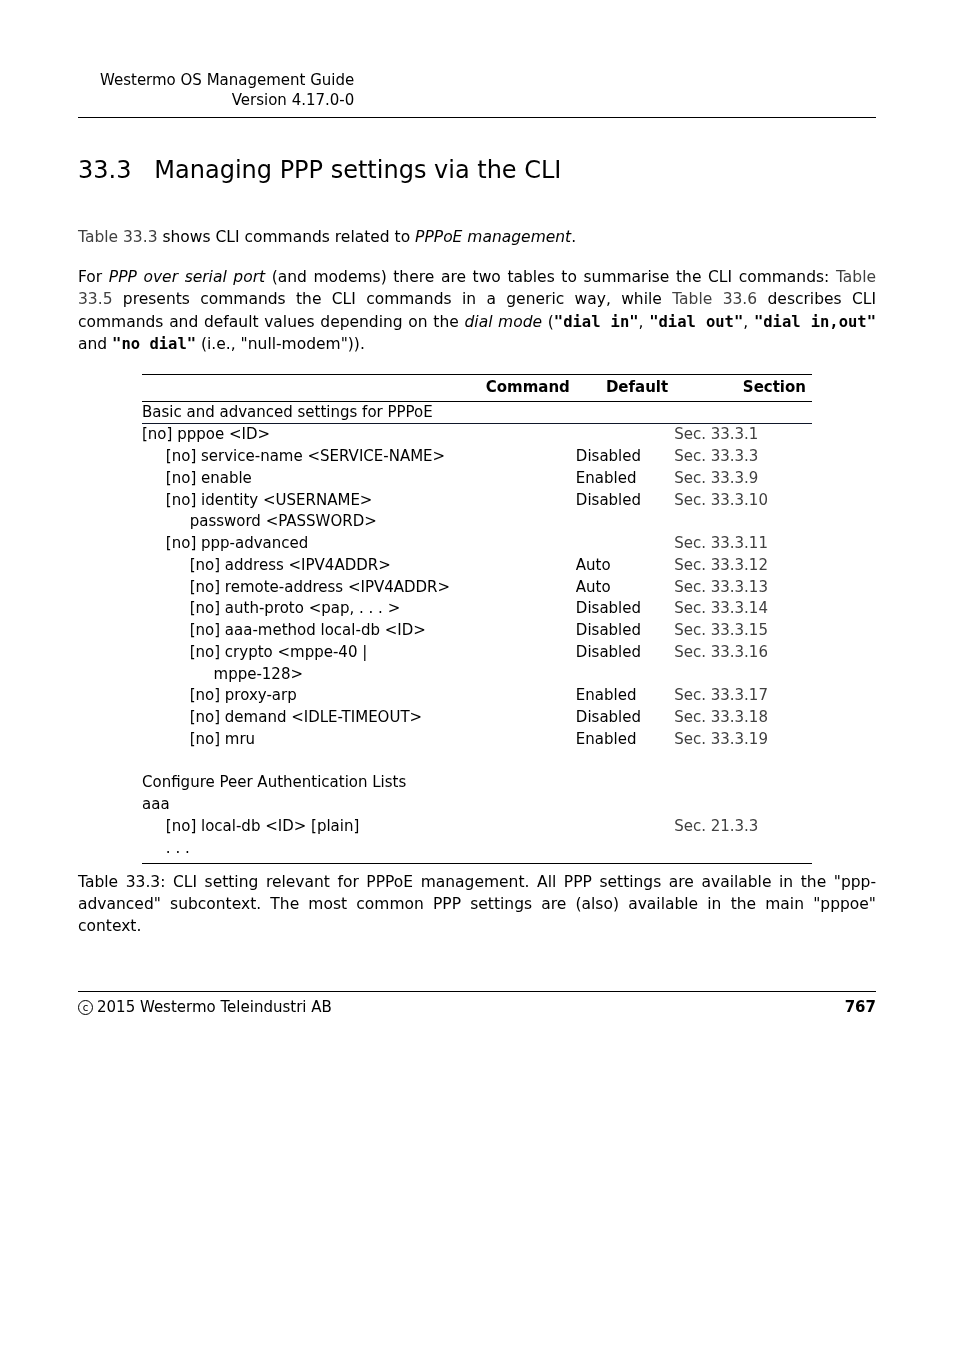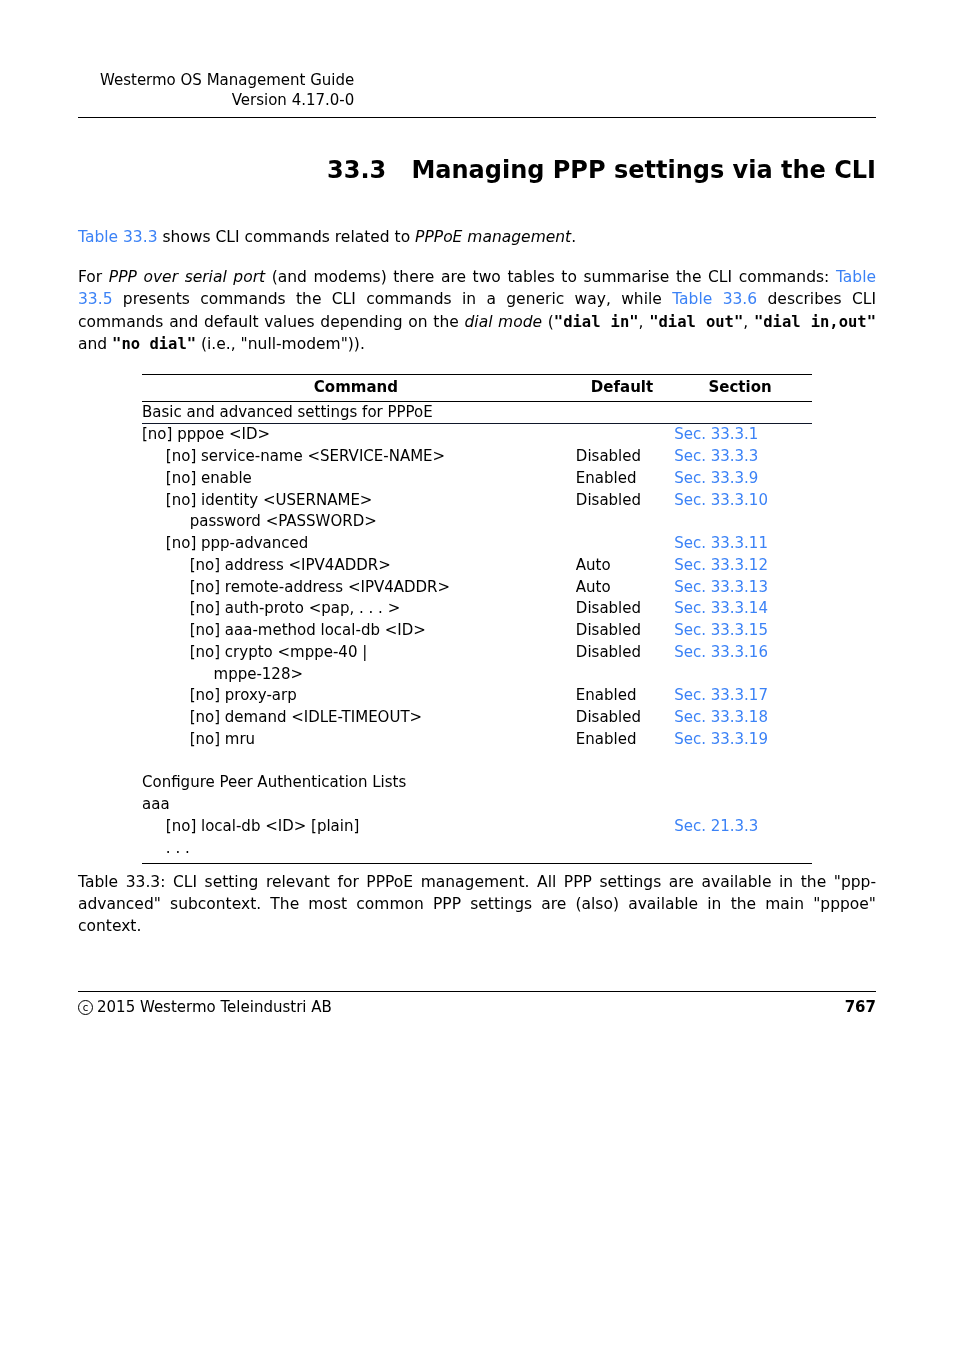--- a/index.html
+++ b/index.html
@@ -32,53 +32,52 @@
     font-size: 15px;
     line-height: 1.35;
     margin-left: 22px;
   }
   .hr-top {
     border: none;
     border-top: 1.5px solid #000;
     margin: 6px 0 38px 0;
   }
   .section-title {
-    font-weight: bold;
+    font-weight: normal;
     font-size: 24px;
     margin: 0 0 42px 0;
-    text-align: right;
   }
   .body-text {
     font-size: 15.5px;
     line-height: 1.45;
     margin: 0 0 18px 0;
     text-align: justify;
   }
   .link {
-    color: #3b82f6;
+    color: #404040;
   }
   .italic {
     font-style: italic;
   }
   .tt {
     font-family: "DejaVu Sans Mono", monospace;
     font-weight: bold;
   }
   .table-wrap {
     margin: 14px auto 8px auto;
     width: 670px;
   }
   table.cmd {
     border-collapse: collapse;
     font-size: 15px;
     line-height: 1.45;
     width: 100%;
   }
   table.cmd th {
-    text-align: center;
+    text-align: right;
     font-weight: bold;
     padding: 2px 6px 2px 0;
     border-top: 1.5px solid #000;
     border-bottom: 1px solid #000;
   }
   table.cmd td {
     padding: 0 6px 0 0;
     vertical-align: top;
   }
   td.cmd-cell { white-space: pre; }

